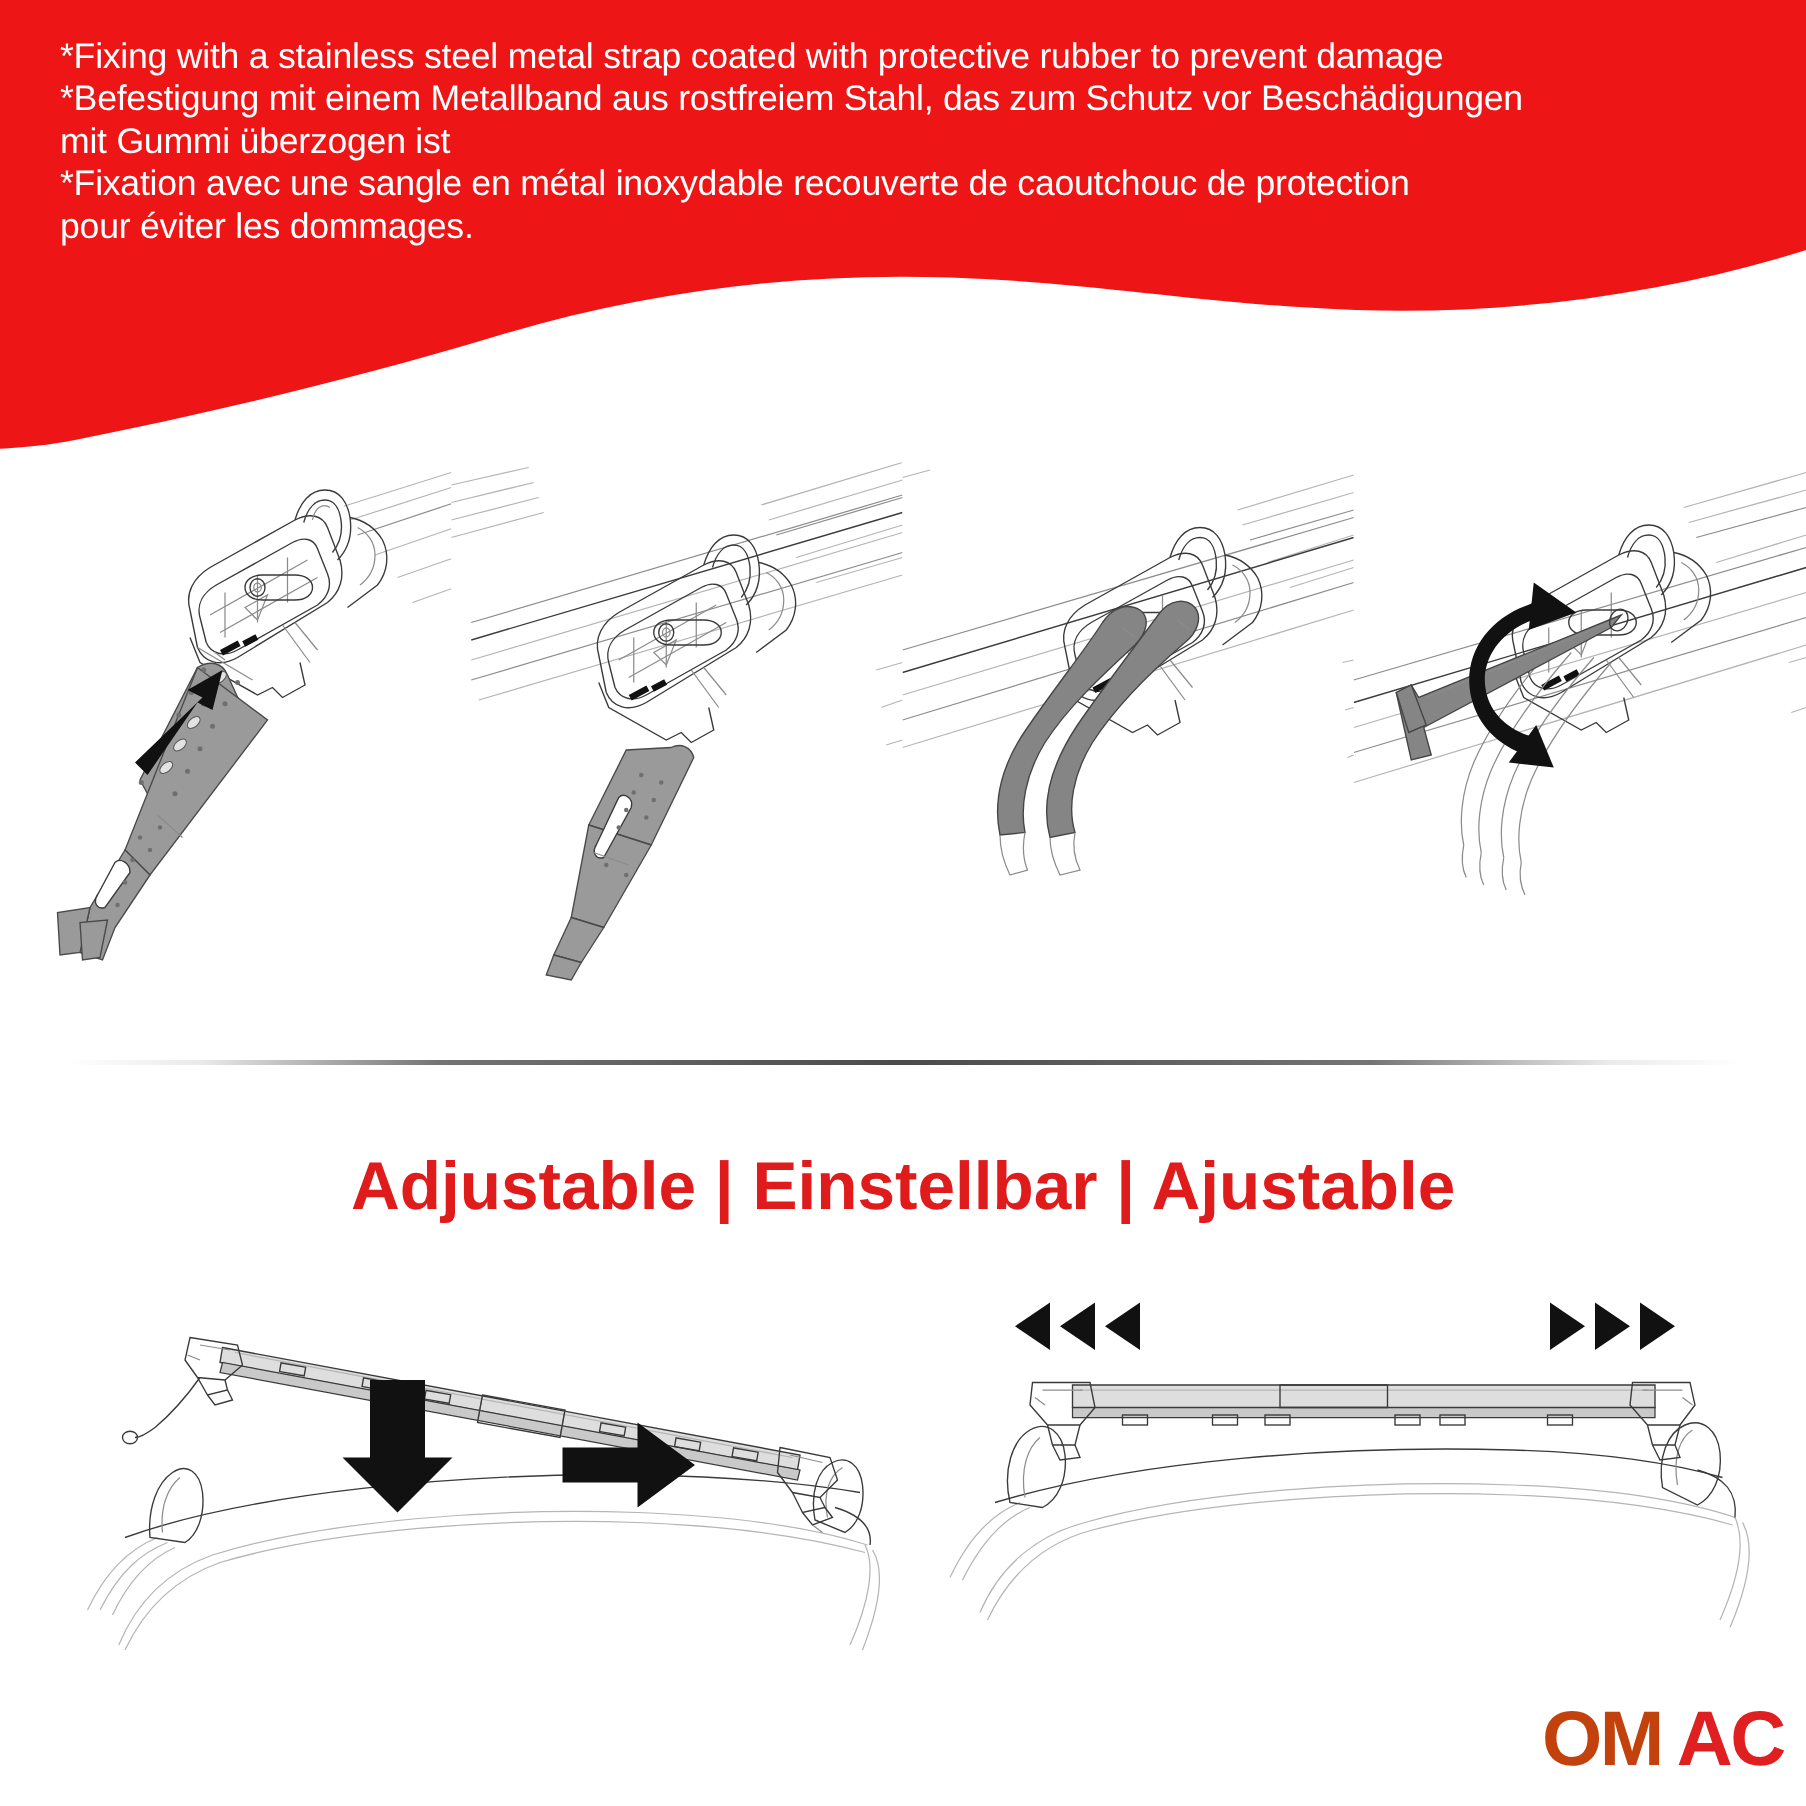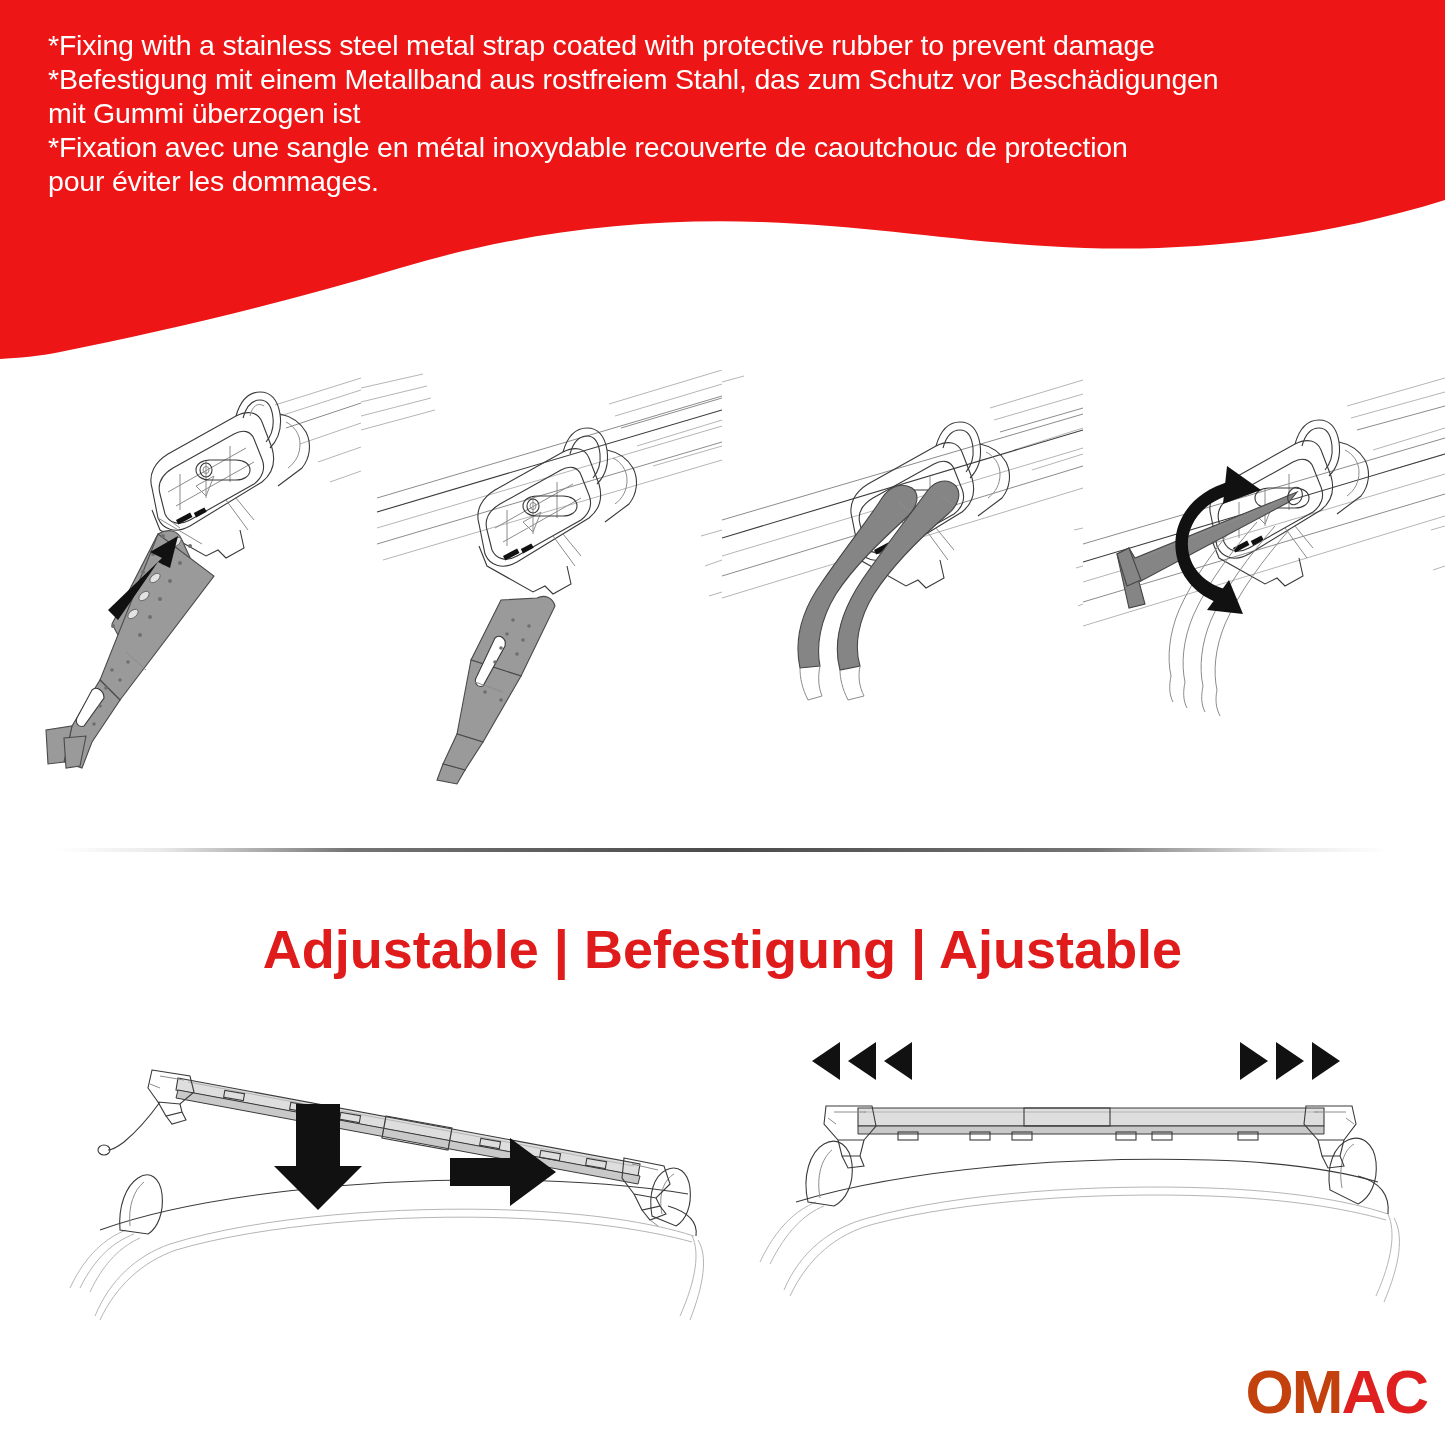--- a/index.html
+++ b/index.html
@@ -55,21 +55,21 @@
 
   
   .logo{
     position:absolute;right:18px;bottom:22px;
     font-size:62px;font-weight:bold;
     letter-spacing:-2px;
     font-family:"Liberation Sans","DejaVu Sans",sans-serif;
     line-height:1;
   }
   .logo .om{color:#c2410c;}
-  .logo .ac{color:#E02020;}
+  .logo .ac{color:#E02020;padding-left:12px;}
 
   svg{shape-rendering:geometricPrecision;}
   .ln{fill:none;stroke:#3a3a3a;stroke-width:1.1;}
   .ln2{fill:none;stroke:#8c8c8c;stroke-width:1;}
   .lnl{fill:none;stroke:#b5b5b5;stroke-width:1;}
   .strap{fill:#9a9a9a;stroke:#4a4a4a;stroke-width:1.1;}
   .strap-d{fill:#858585;stroke:#454545;stroke-width:1.1;}
   .blk{fill:#111111;}
   .bar{fill:#dedede;stroke:#3a3a3a;stroke-width:1.1;}
   .bar2{fill:#c9c9c9;stroke:#3a3a3a;stroke-width:1;}
@@ -381,21 +381,21 @@
                                L146,220 C126,216 110,202 106,184 C100,158 118,132 150,124 Z"></path>
           <path class="blk" d="M144,96 L178,120 L140,134 Z"></path>
           <path class="blk" d="M146,210 L160,244 L124,240 Z"></path>
         </g>
       </svg>
     </div>
   </div>
 
   <div class="divider"></div>
 
-  <div class="adj-title">Adjustable | Befestigung | Ajustable</div>
+  <div class="adj-title">Adjustable | Einstellbar | Ajustable</div>
 
   <div class="bottom">
 
     <div class="bfig" style="left:40px;width:690px;">
       <svg width="690" height="290" viewBox="0 0 690 290">
 
         <g>
           <path class="ln" d="M60,200 C160,164 330,148 470,150 C540,151 600,156 648,164"></path>
           <path class="lnl" d="M30,258 C46,224 66,208 86,200"></path>
           <path class="lnl" d="M40,258 C56,226 74,212 94,204"></path>

